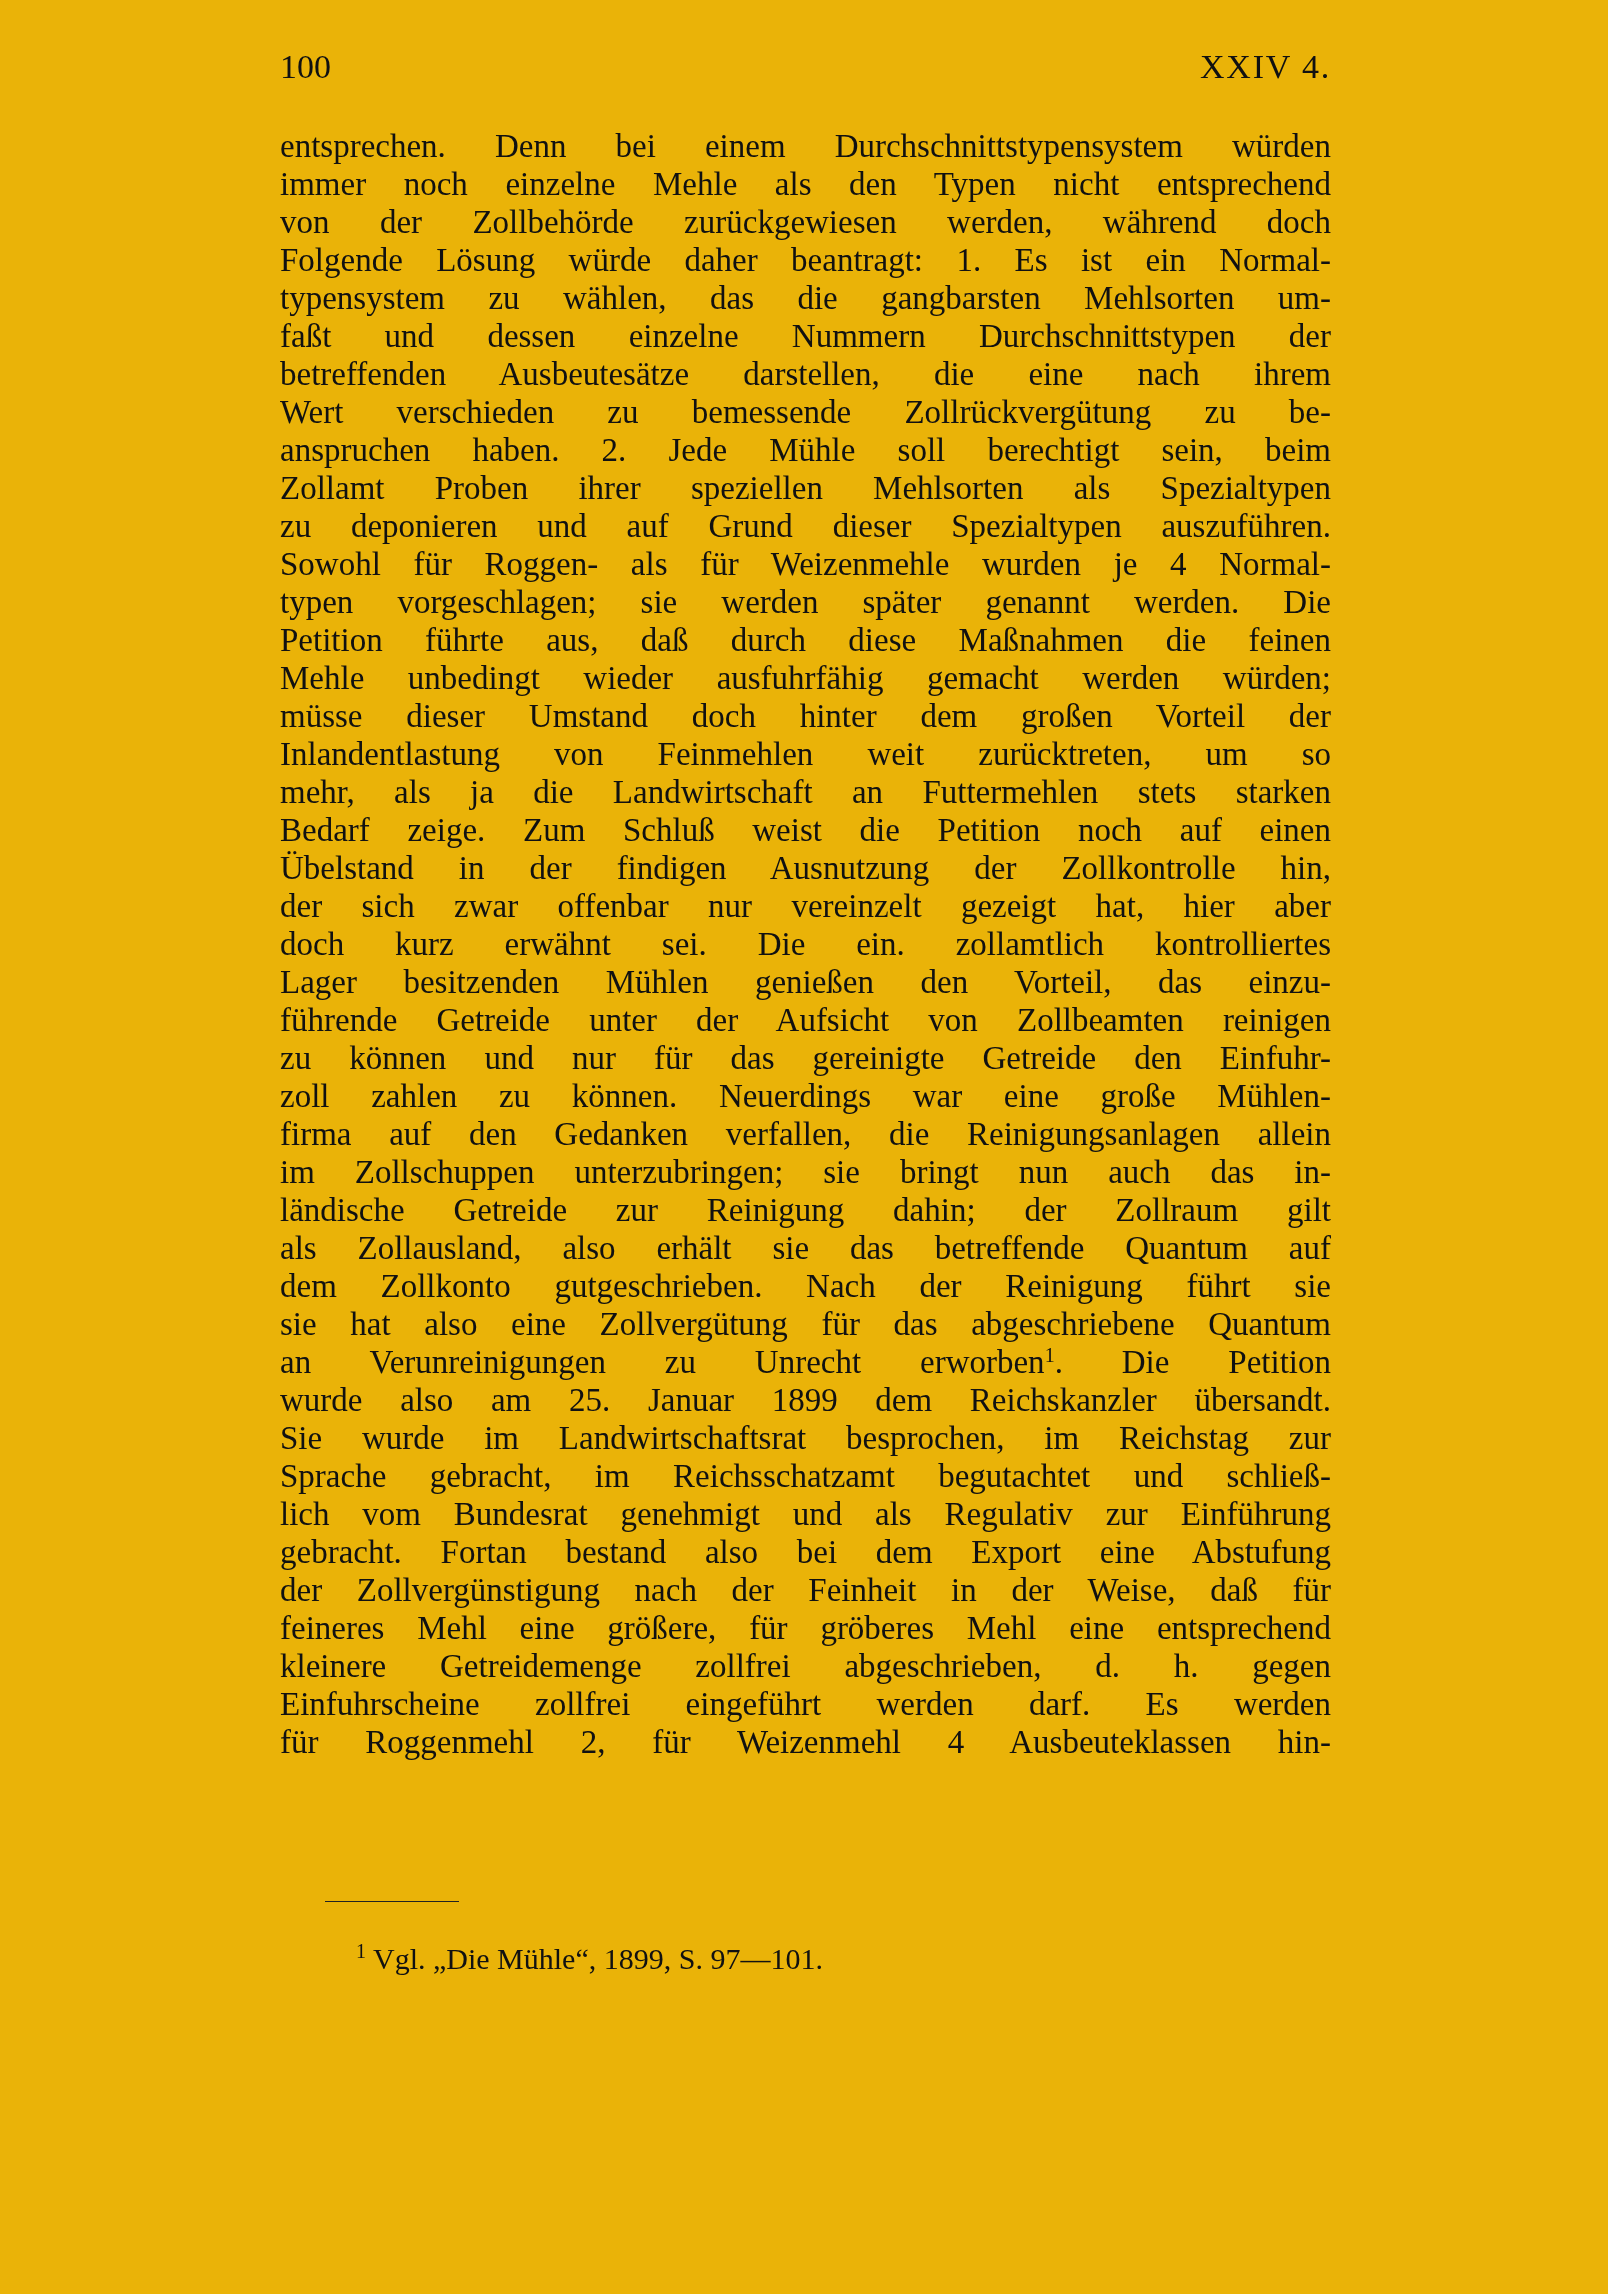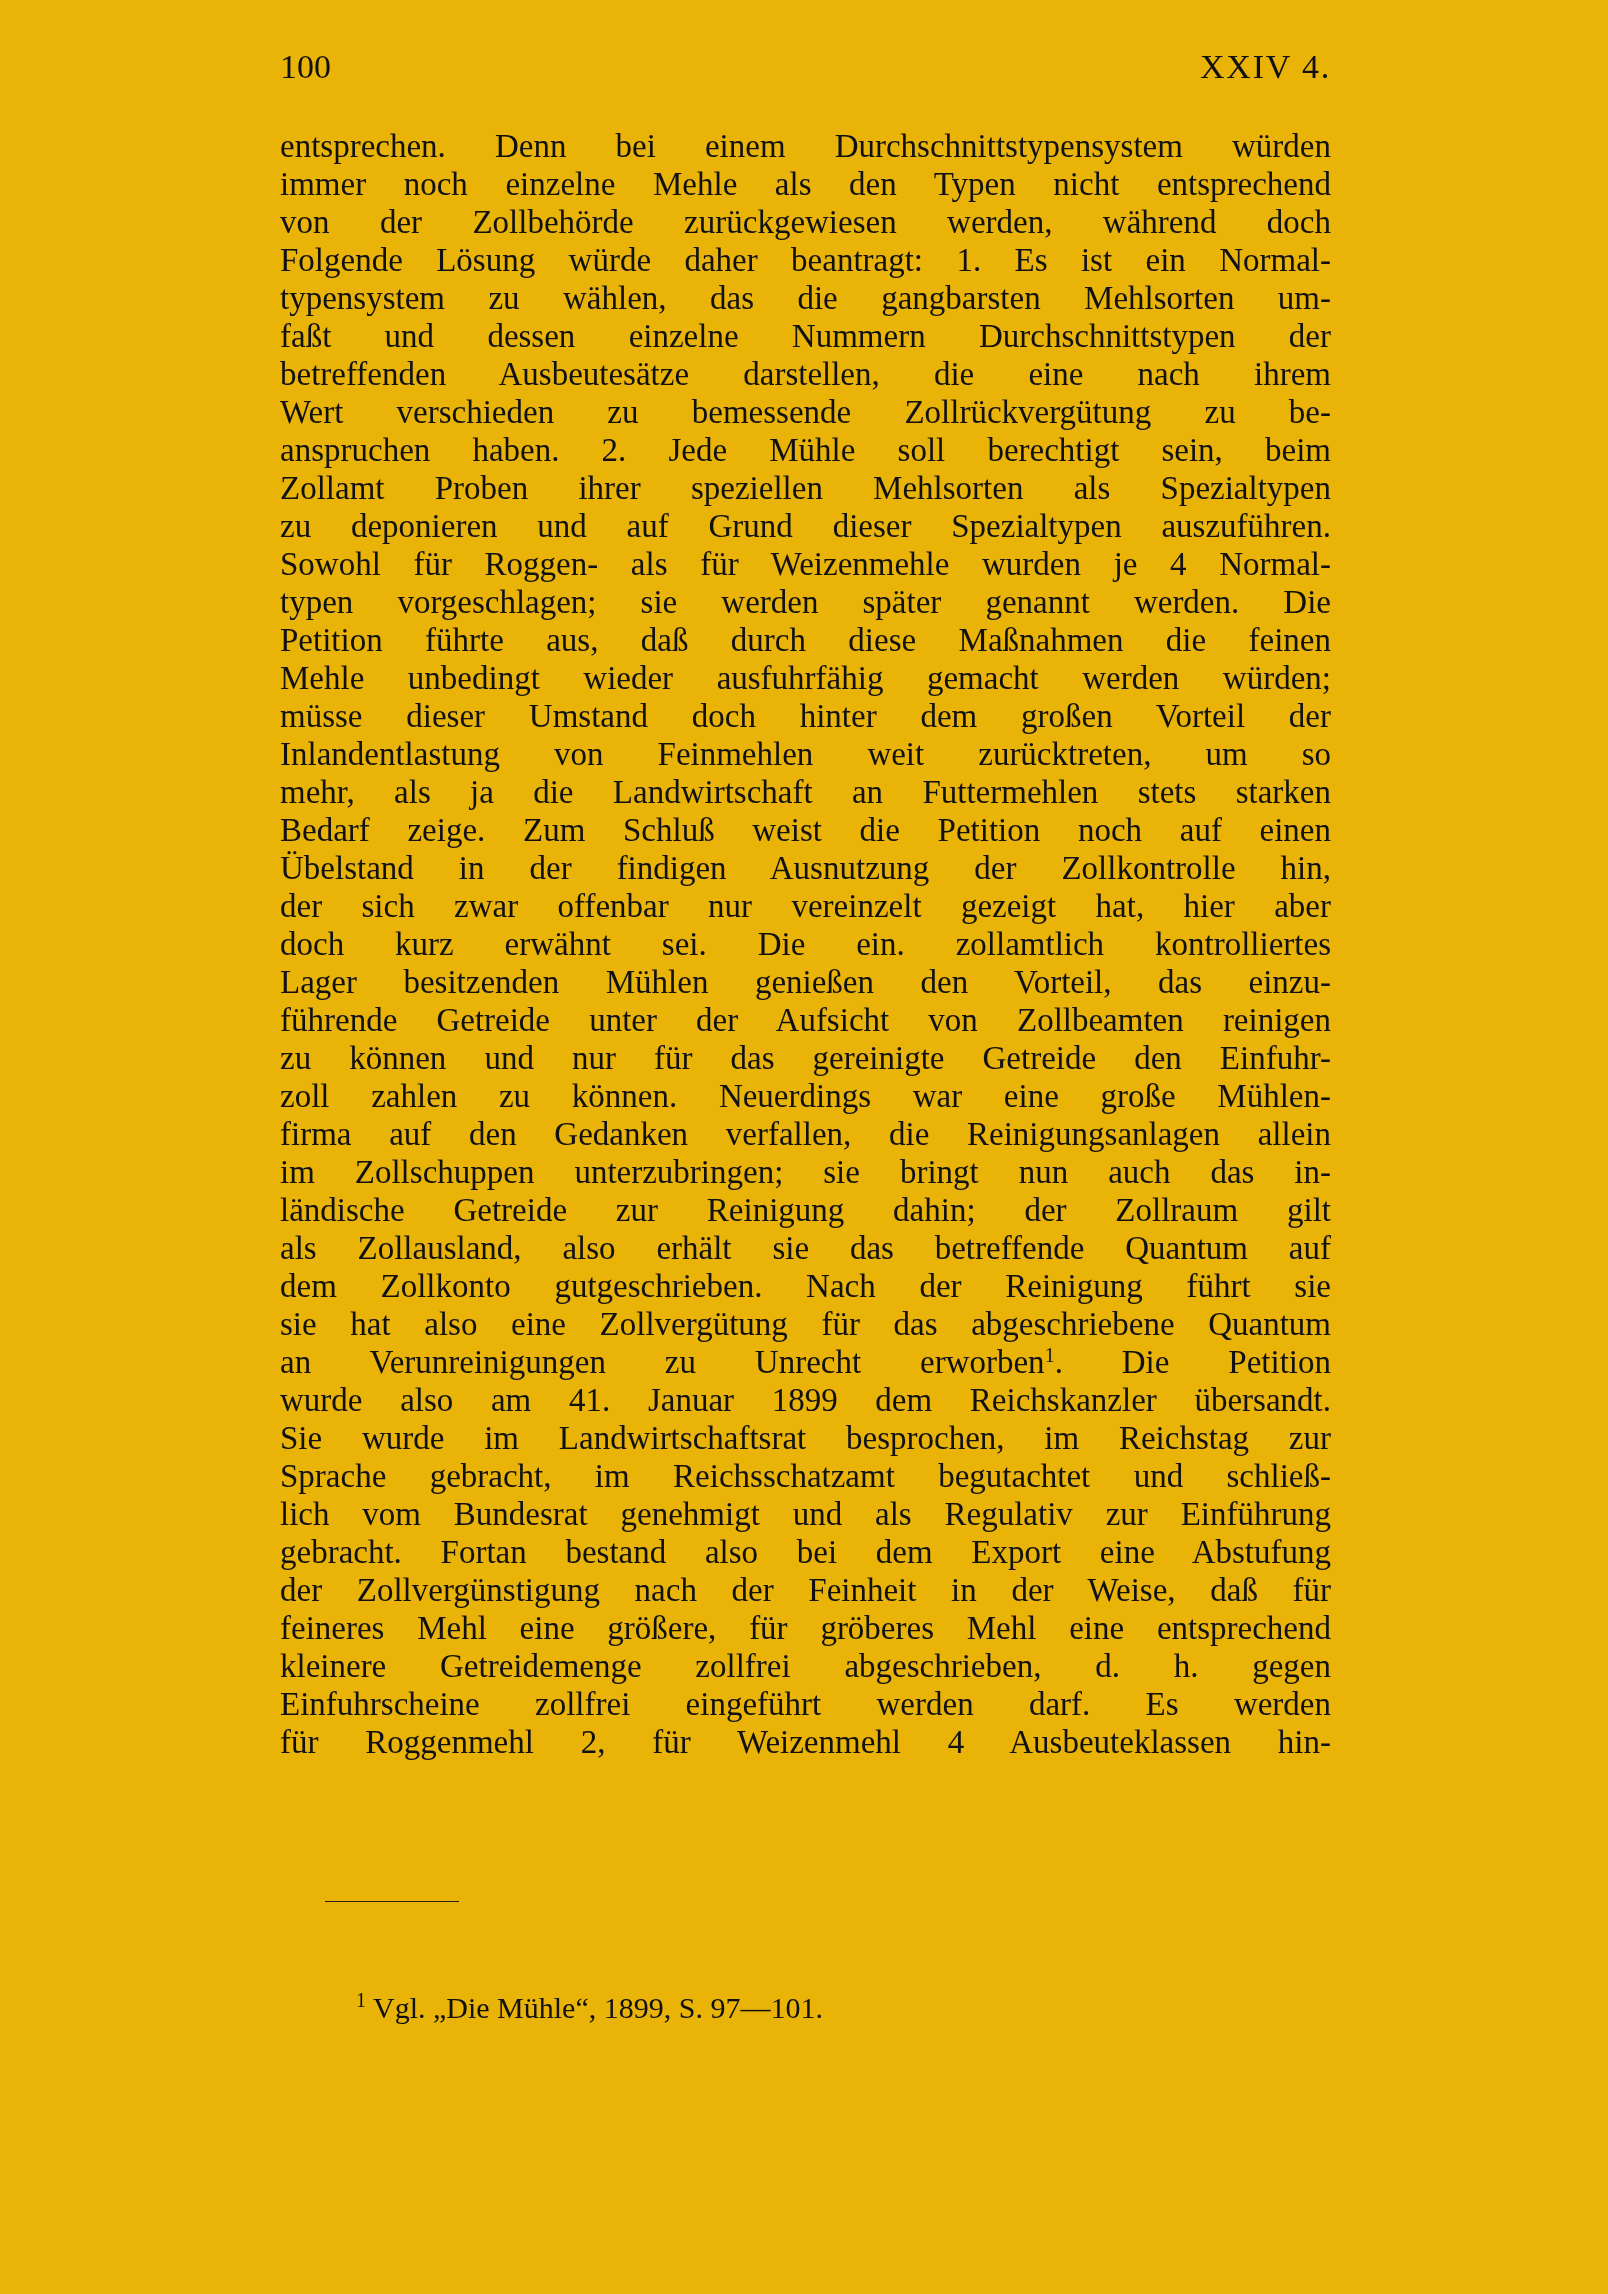--- a/index.html
+++ b/index.html
@@ -66,21 +66,21 @@
     position: absolute;
     left: 325px;
     top: 1901px;
     width: 134px;
     height: 0;
     border-top: 1.8px solid #222222;
   }
   .footnote {
     position: absolute;
     left: 356px;
-    top: 1990px;
+    top: 1941px;
     font-size: 30px;
     line-height: 36px;
     white-space: nowrap;
   }
 </style>
 </head>
 <body>
 
 <div class="page">
 
@@ -116,21 +116,21 @@
     <span class="line">führende Getreide unter der Aufsicht von Zollbeamten reinigen</span>
     <span class="line">zu können und nur für das gereinigte Getreide den Einfuhr-</span>
     <span class="line">zoll zahlen zu können.  Neuerdings war eine große Mühlen-</span>
     <span class="line">firma auf den Gedanken verfallen, die Reinigungsanlagen allein</span>
     <span class="line">im Zollschuppen unterzubringen; sie bringt nun auch das in-</span>
     <span class="line">ländische Getreide zur Reinigung dahin; der Zollraum gilt</span>
     <span class="line">als Zollausland, also erhält sie das betreffende Quantum auf</span>
     <span class="line">dem Zollkonto gutgeschrieben.  Nach der Reinigung führt sie</span>
     <span class="line">sie hat also eine Zollvergütung für das abgeschriebene Quantum</span>
     <span class="line"><span>an Verunreinigungen zu Unrecht erworben</span><sup>1</sup><span>.  Die Petition</span></span>
-    <span class="line">wurde also am 41. Januar 1899 dem Reichskanzler übersandt.</span>
+    <span class="line">wurde also am 25. Januar 1899 dem Reichskanzler übersandt.</span>
     <span class="line">Sie wurde im Landwirtschaftsrat besprochen, im Reichstag zur</span>
     <span class="line">Sprache gebracht, im Reichsschatzamt begutachtet und schließ-</span>
     <span class="line">lich vom Bundesrat genehmigt und als Regulativ zur Einführung</span>
     <span class="line">gebracht.  Fortan bestand also bei dem Export eine Abstufung</span>
     <span class="line">der Zollvergünstigung nach der Feinheit in der Weise, daß für</span>
     <span class="line">feineres Mehl eine größere, für gröberes Mehl eine entsprechend</span>
     <span class="line">kleinere Getreidemenge zollfrei abgeschrieben, d. h. gegen</span>
     <span class="line">Einfuhrscheine zollfrei eingeführt werden darf.  Es werden</span>
     <span class="line">für Roggenmehl 2, für Weizenmehl 4 Ausbeuteklassen hin-</span>
   </div>

